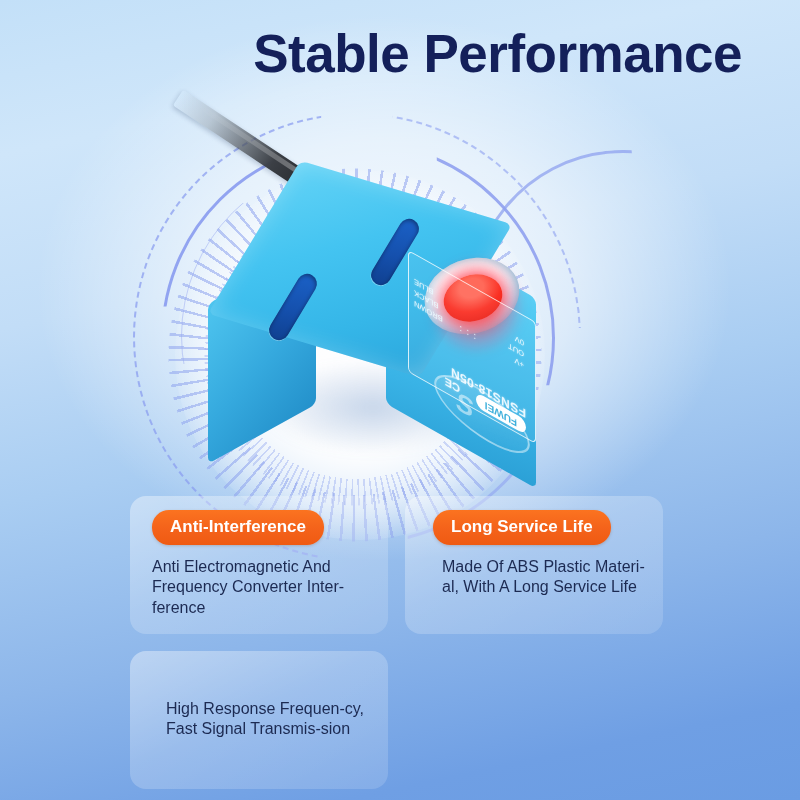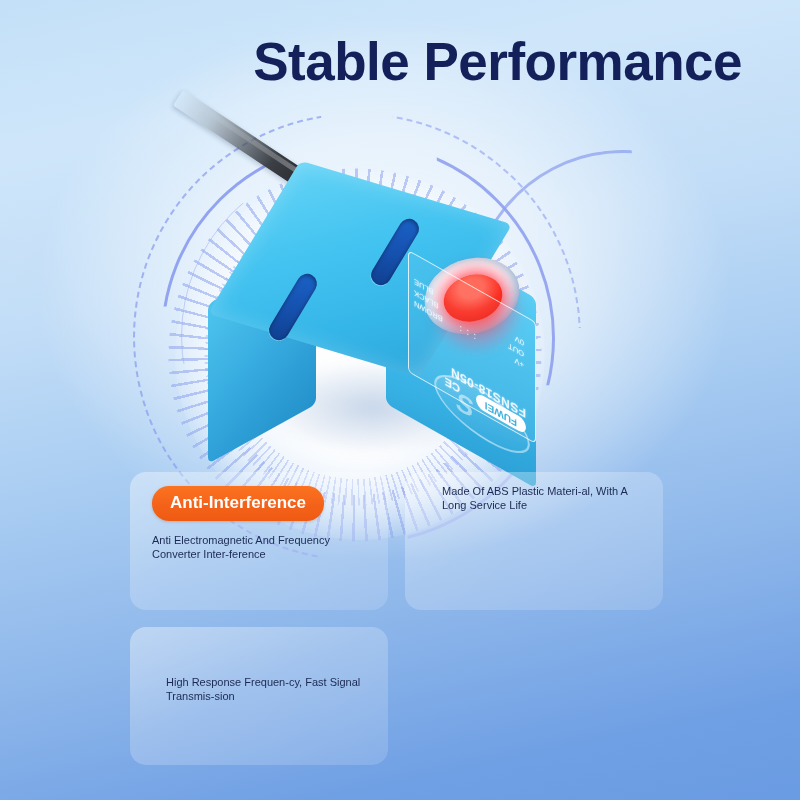--- a/index.html
+++ b/index.html
@@ -86,21 +86,21 @@
   .swoosh {
     left:470px; top:150px; width:300px; height:300px;
     border:3px solid #8fa1ef; border-radius:50%;
     opacity:.75;
     clip-path: polygon(0 0, 58% 0, 58% 72%, 0 72%);
     transform:rotate(-6deg);
   }
 
   
   .headline {
-    position:absolute; right:58px; top:34px;
+    position:absolute; right:58px; top:26px;
     text-align:center;
     color:#14205a;
     font-weight:bold;
     font-size:53px;
     line-height:1.04;
     letter-spacing:-0.5px;
     white-space:nowrap;
   }
   .headline .l2 { display:block; }
 
@@ -222,21 +222,21 @@
   }
   .emblem-s {
     position:absolute; left:306px; top:336px; width:40px; height:30px;
     transform: matrix(1, 0.565, 0, 1, 0, 0);
     color:rgba(255,255,255,.5); font-size:26px; font-weight:bold; font-style:italic;
     line-height:30px;
   }
 
   
   .cards {
-    position:absolute; left:130px; top:472px;
+    position:absolute; left:130px; top:496px;
     width:540px;
     display:grid;
     grid-template-columns:258px 258px;
     grid-template-rows:138px 138px;
     column-gap:24px; row-gap:18px;gap:17px;
   }
   .card {
     position:relative;
     border-radius:16px;
     background:linear-gradient(155deg, rgba(255,255,255,.40) 0%, rgba(255,255,255,.22) 45%, rgba(255,255,255,.14) 100%);
@@ -256,21 +256,21 @@
     box-shadow:0 1px 3px rgba(120,50,0,.22);
   }
   .card.c1 .badge, .card.c3 .badge { margin-left:22px; }
   .card.c2 .badge, .card.c4 .badge { margin-left:28px; }
   .card.c1, .card.c3 { text-align:left; }
   .card.c2, .card.c4 { text-align:left; }
   .card.c3 .badge { margin-left:26px; }
 
   .desc {
     color:#1c2a52;
-    font-size:11px;
+    font-size:16px;
     line-height:1.28;
     margin:12px 18px 0 22px;
     text-align:left;
   }
   .card.c2 .desc { margin-left:37px; }
   .card.c3 .desc { margin-left:36px;margin-top:48px; }
   .card.c4 .desc { margin-left:24px; }
 </style>
 </head>
 <body>
@@ -333,20 +333,21 @@
   </div>
 
   <div class="cards">
 
     <div class="card c1">
       <div class="badge">Anti-Interference</div>
       <div class="desc">Anti Electromagnetic And Frequency Converter Inter-ference</div>
     </div>
 
     <div class="card c2">
+      <div class="badge">Long Service Life</div>
       <div class="desc">Made Of ABS Plastic Materi-al, With A Long Service Life</div>
     </div>
 
     <div class="card c3">
       <div class="desc">High Response Frequen-cy, Fast Signal Transmis-sion</div>
     </div>
 
 
   </div>
 

